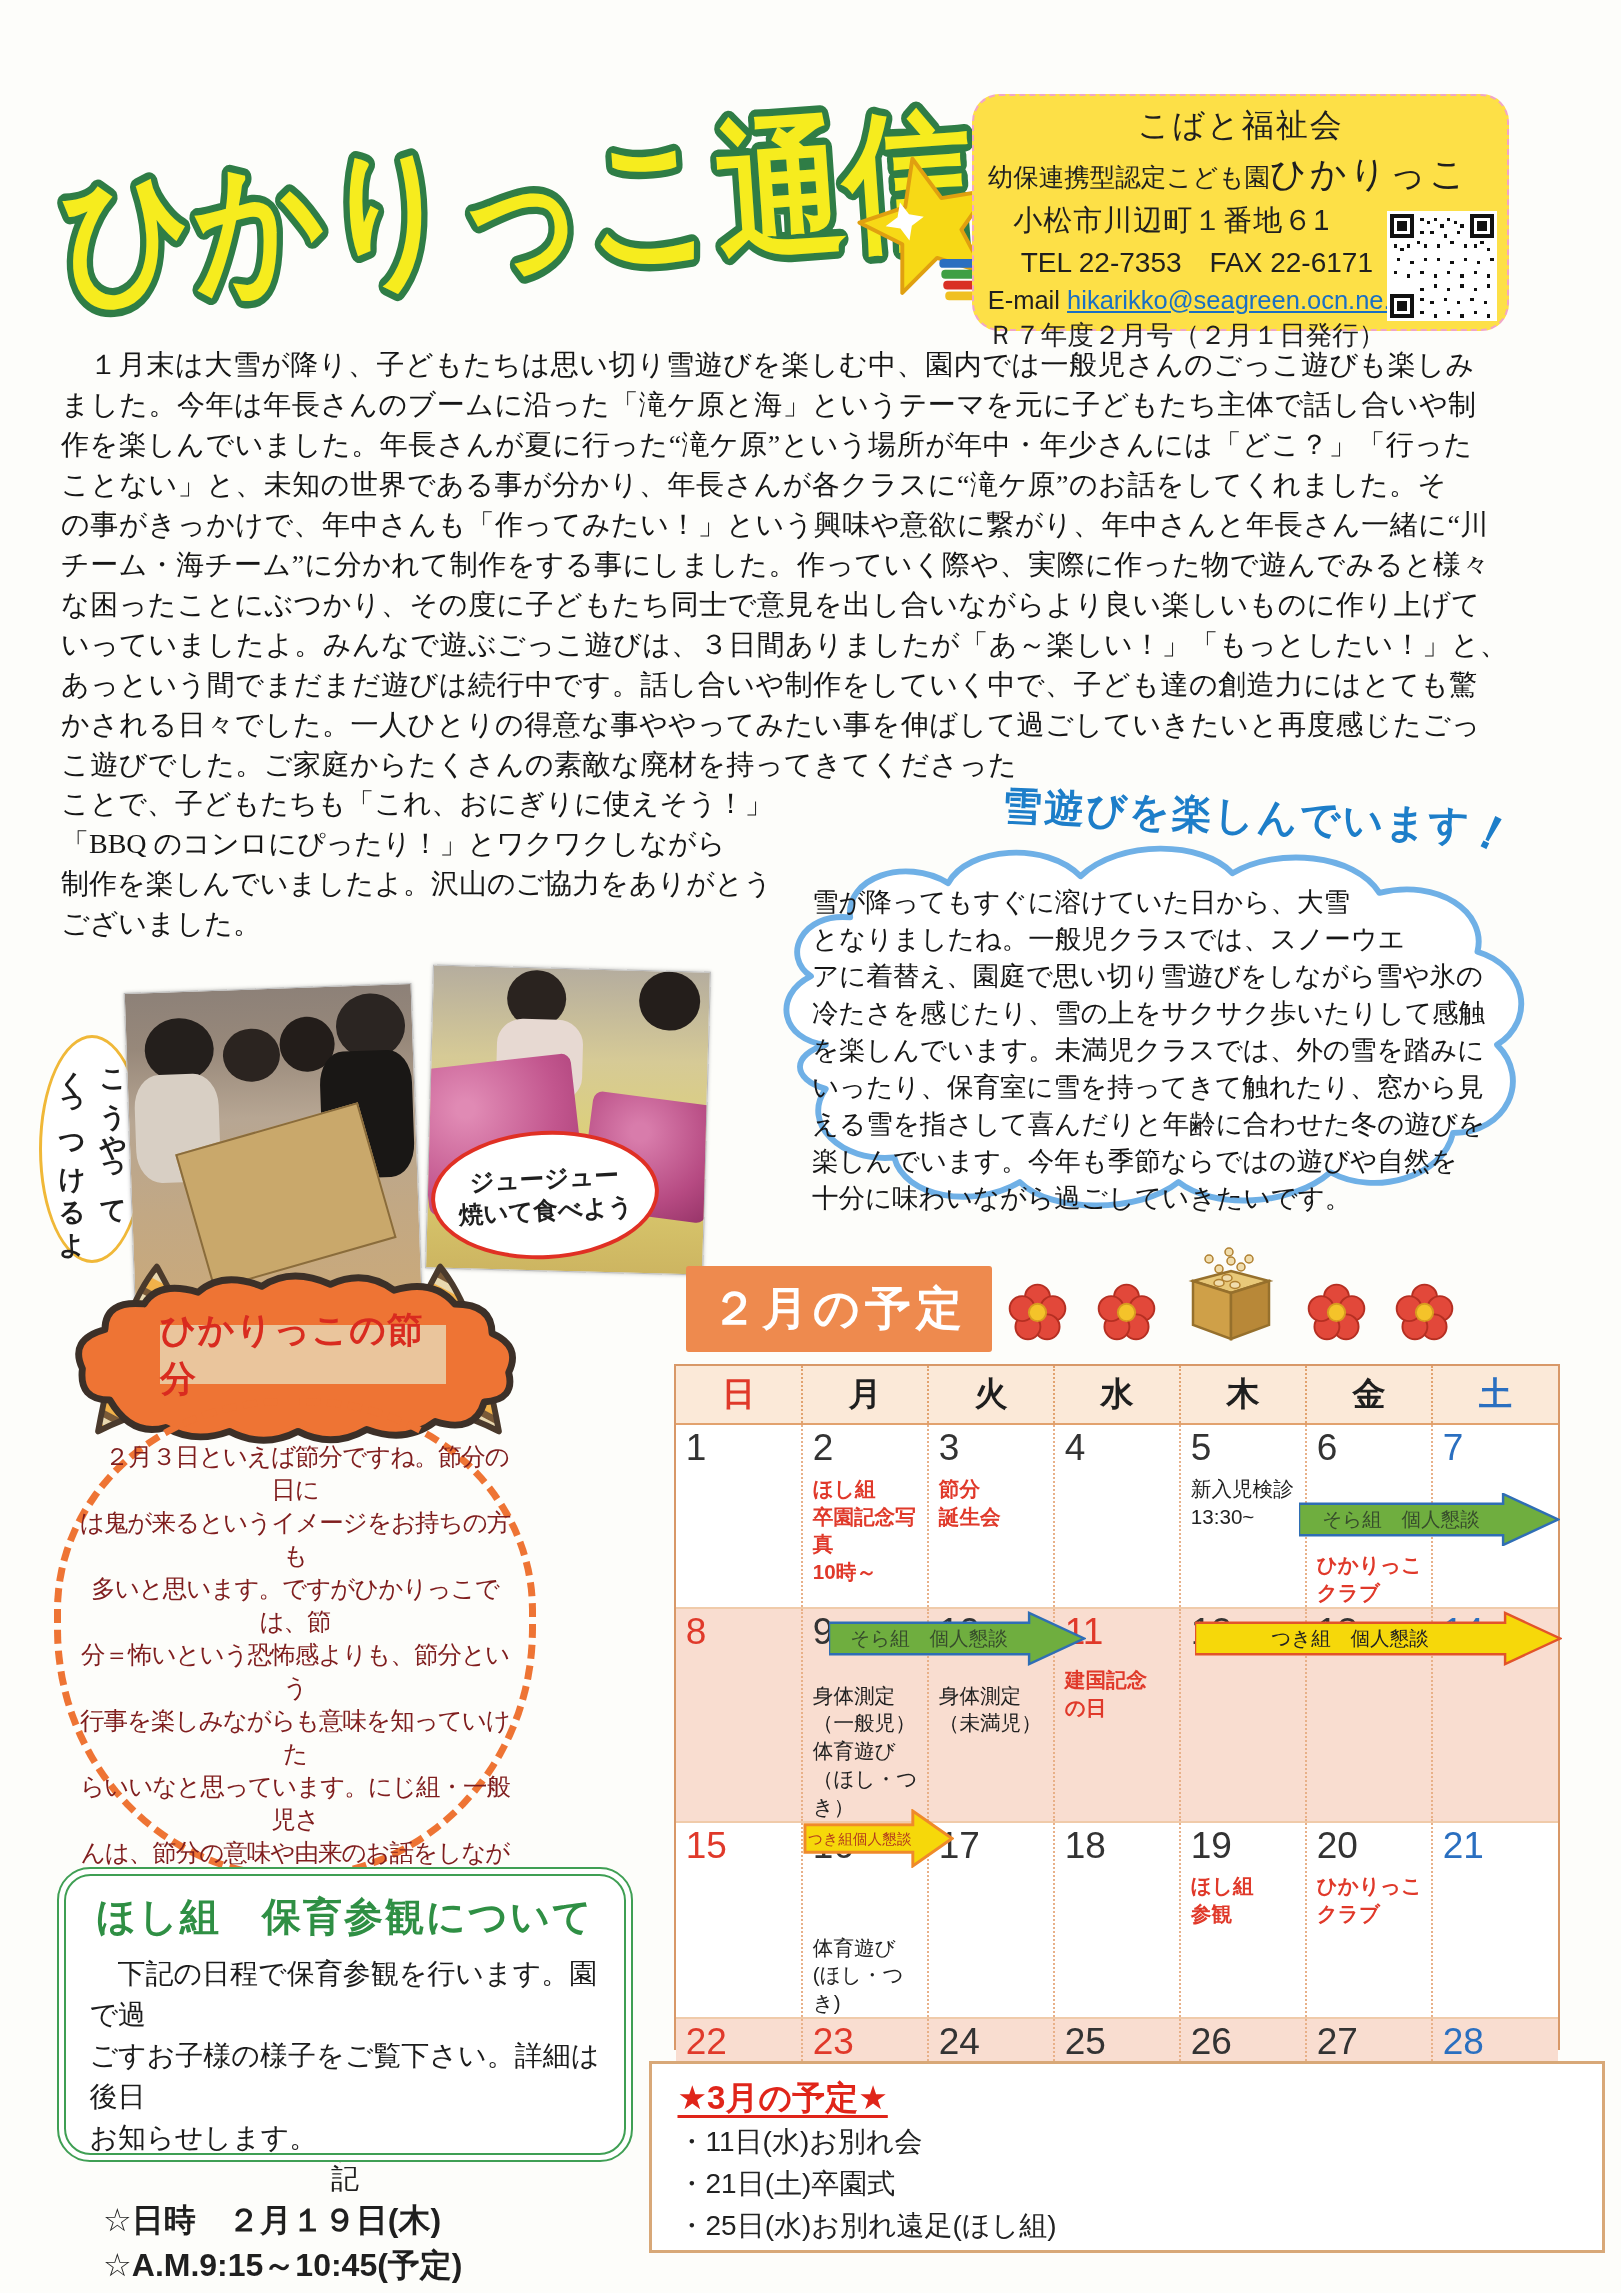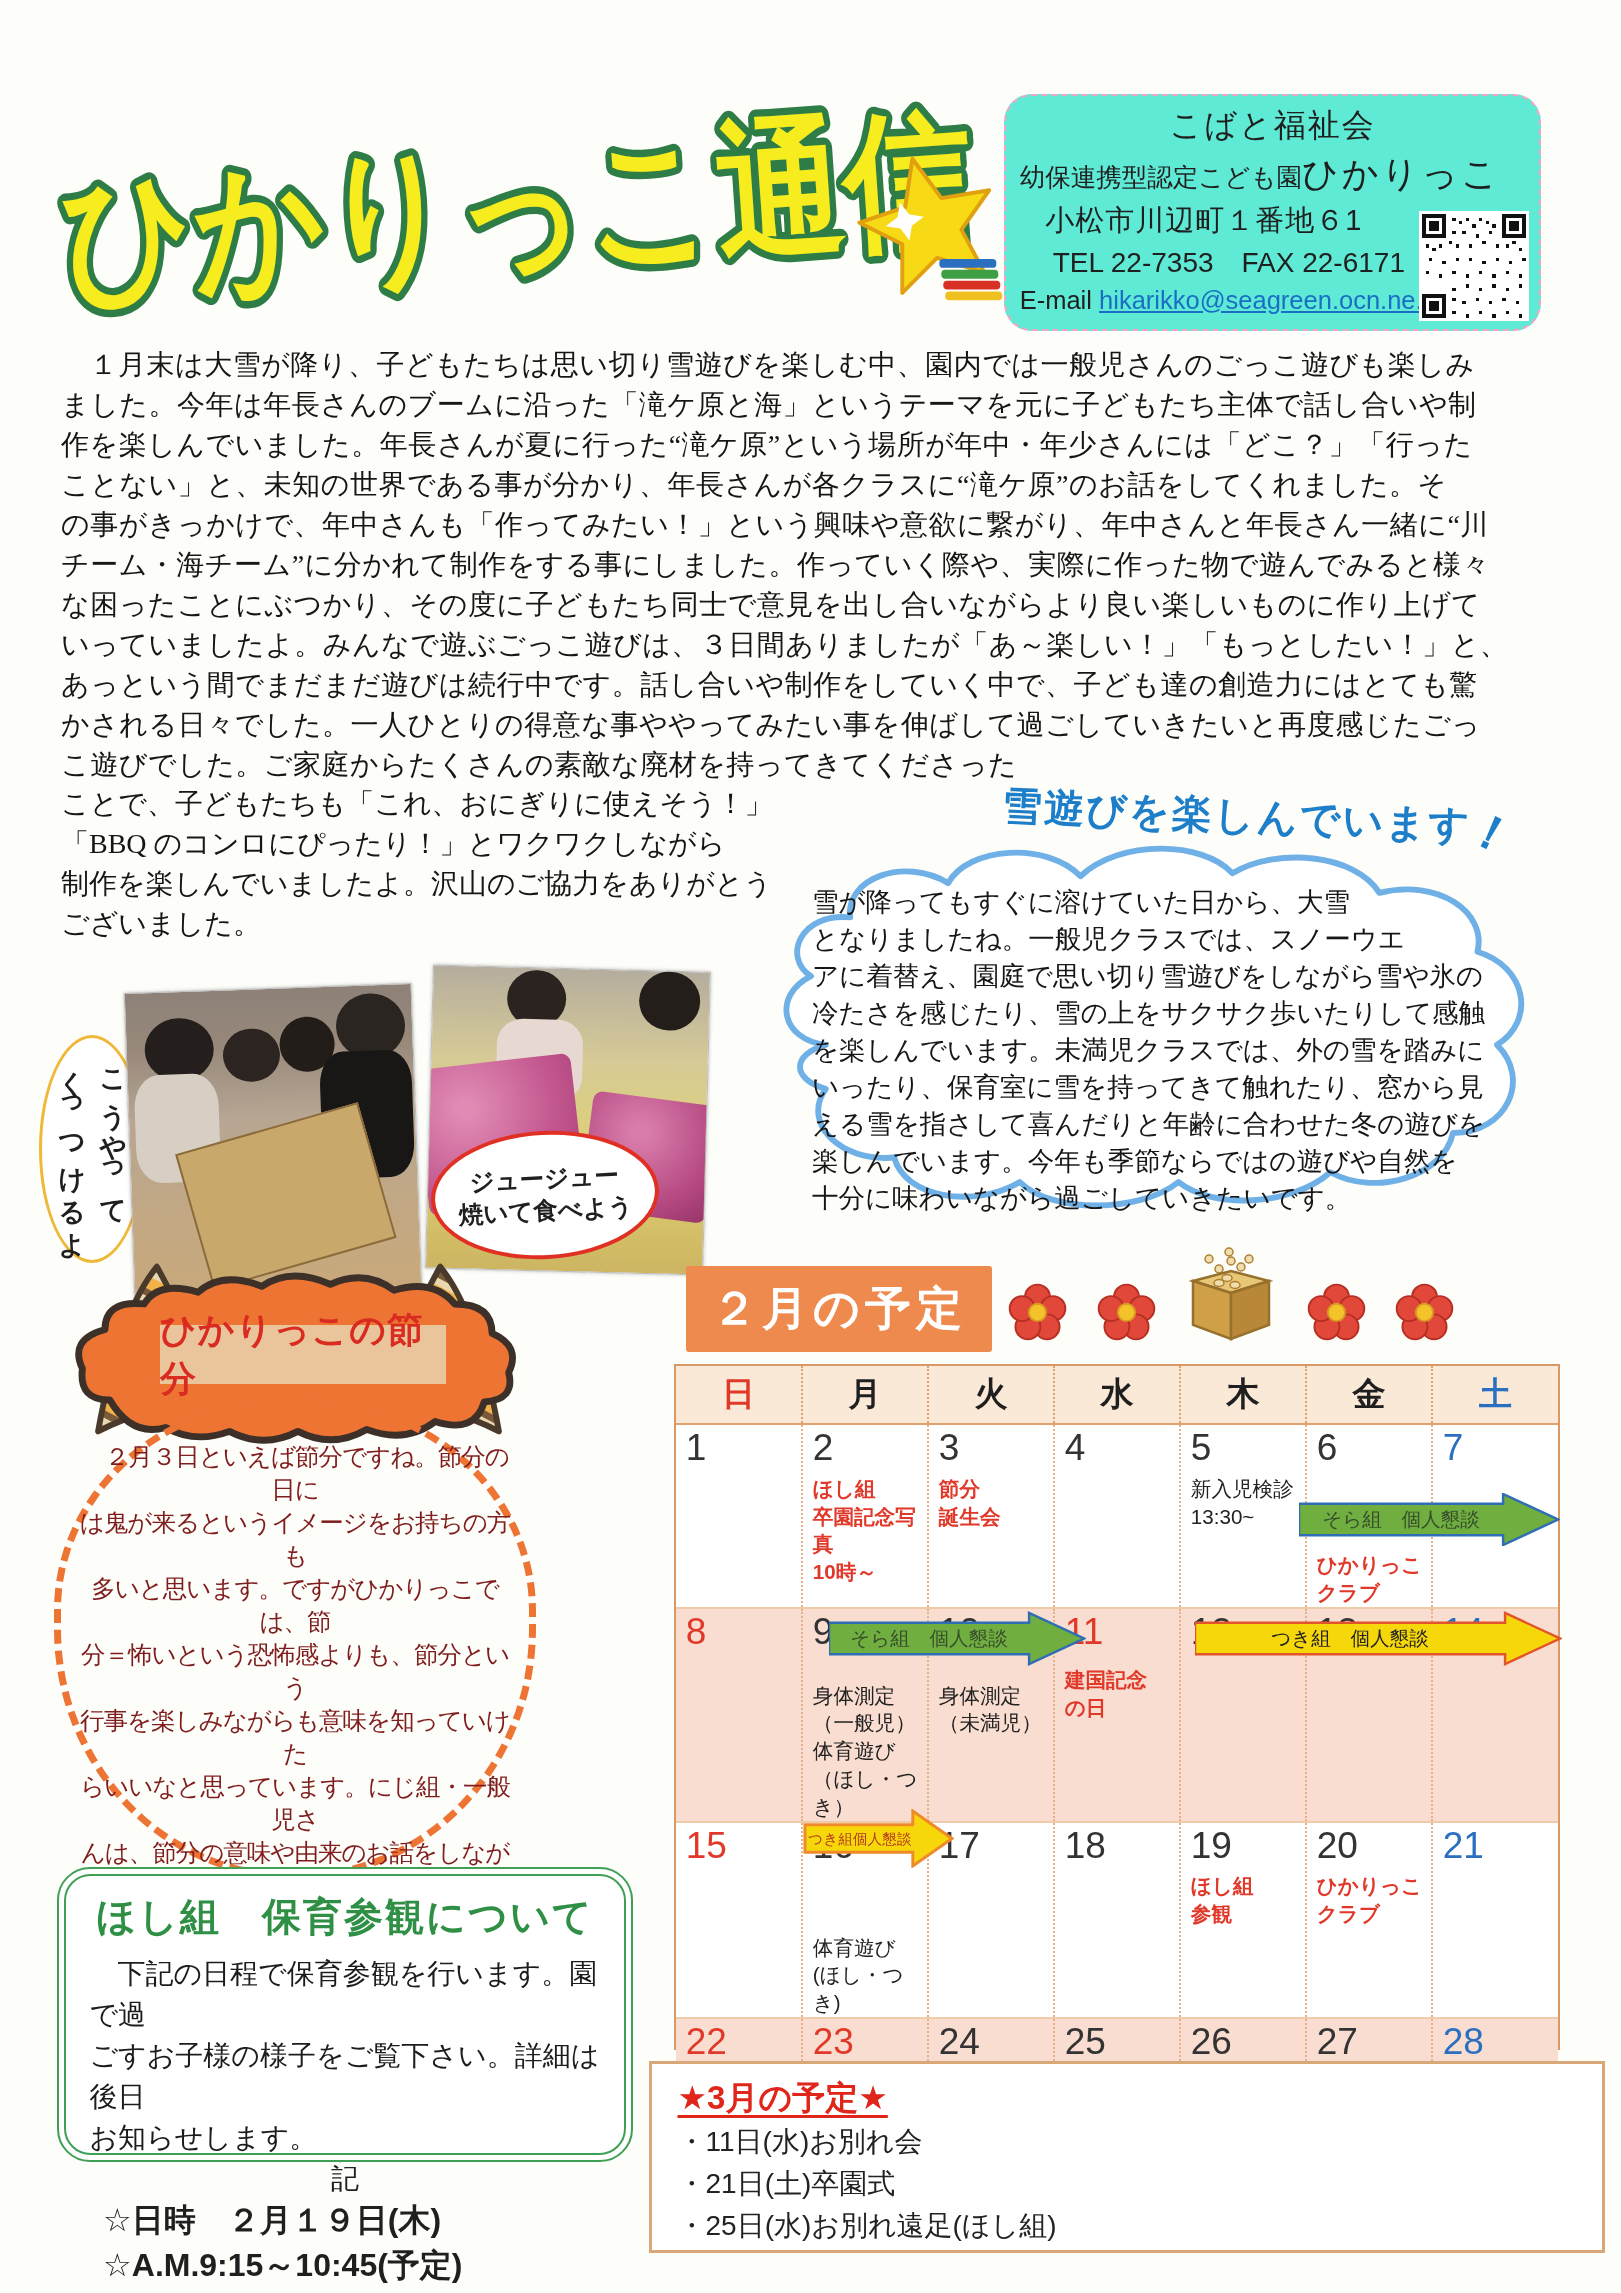--- a/index.html
+++ b/index.html
@@ -7,22 +7,22 @@
         font-family:"Liberation Sans","DejaVu Sans",sans-serif;color:#1f1f1f;}
   .mi{font-family:"Liberation Serif","DejaVu Serif",serif;}
   .abs{position:absolute;}
   .pre{white-space:pre-line;}
 
   
   #masthead-svg{left:49px;top:54px;width:965px;height:270px;}
   #star-svg{left:845px;top:145px;width:172px;height:172px;}
 
   
-  #info-box{left:1004px;top:94px;width:537px;height:237px;border:2.9px dashed #f2a6c6;
-            border-radius:27.4px;padding:7.8px 13.7px;box-sizing:border-box;background:#5eead4;}
+  #info-box{left:972px;top:94px;width:537px;height:237px;border:2.9px dashed #f2a6c6;
+            border-radius:27.4px;padding:7.8px 13.7px;box-sizing:border-box;background:#fde047;}
   .ib-org{text-align:center;font-size:32px;letter-spacing:2px;}
   .ib-fac{font-size:25.5px;margin-top:2px;white-space:nowrap;}
   .ib-fac b{font-size:36px;font-weight:500;letter-spacing:2.9px;}
   .ib-addr{font-size:29px;padding-left:25.5px;margin-top:2px;letter-spacing:1px;}
   .ib-tel{font-size:28px;padding-left:33px;margin-top:2.9px;}
   .ib-mail{font-size:25.5px;margin-top:3.9px;}
   .ib-mail a{color:#1a6fc4;text-decoration:underline;}
   .ib-issue{font-size:26.5px;margin-top:2.9px;}
   #qr-svg{position:absolute;right:9.8px;bottom:7.8px;width:110px;height:110px;}
 
@@ -134,20 +134,21 @@
       <rect x="102" y="149" width="58" height="9" rx="4" fill="#f0c020"></rect>
     </g>
   </svg>
 
   <div id="info-box" class="abs">
     <div class="ib-org">こばと福祉会</div>
     <div class="ib-fac"><span>幼保連携型認定こども園</span><b>ひかりっこ</b></div>
     <div class="ib-addr">小松市川辺町１番地６1</div>
     <div class="ib-tel">TEL 22-7353　FAX 22-6171</div>
     <div class="ib-mail"><span>E-mail</span> <a href="#">hikarikko@seagreen.ocn.ne.jp</a></div>
+    <div class="ib-issue">Ｒ７年度２月号（２月１日発行）</div>
     <svg id="qr-svg" viewBox="0 0 33 33" shape-rendering="crispEdges">
       <rect width="33" height="33" fill="#fff"></rect>
       <g fill="#111">
         <rect x="1" y="1" width="7" height="7"></rect>
           <rect x="25" y="1" width="7" height="7"></rect>
           <rect x="1" y="25" width="7" height="7"></rect>
         <rect x="2" y="2" width="5" height="5" fill="#fff"></rect>
           <rect x="26" y="2" width="5" height="5" fill="#fff"></rect>
           <rect x="2" y="26" width="5" height="5" fill="#fff"></rect>
         <rect x="3" y="3" width="3" height="3"></rect>

